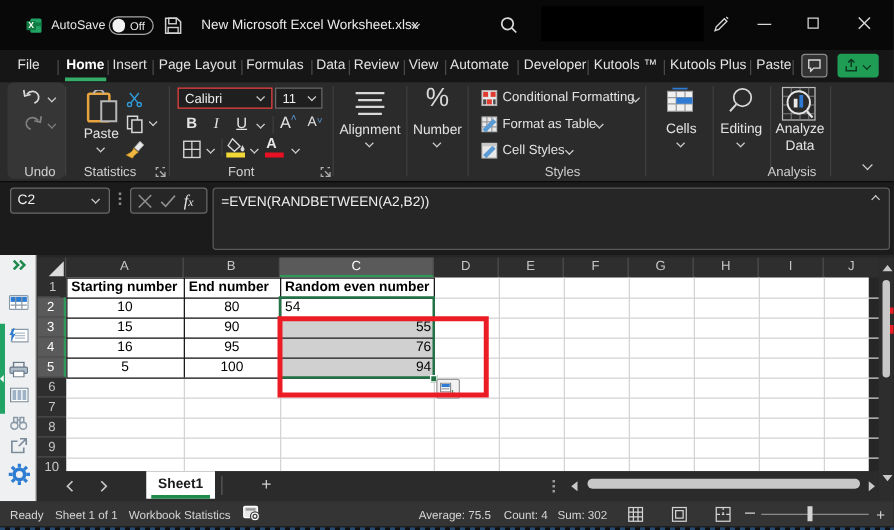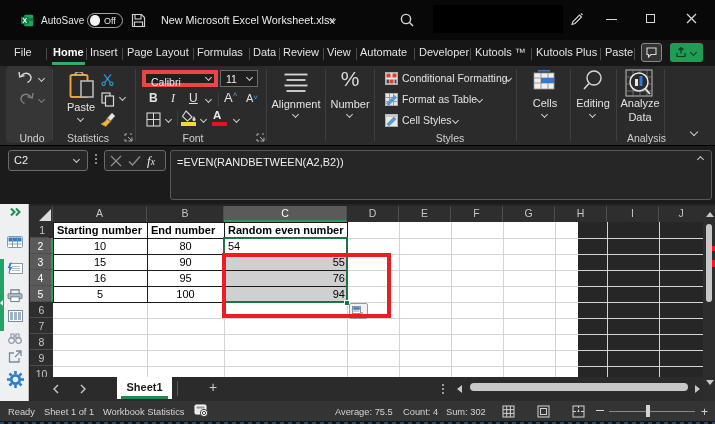--- a/index.html
+++ b/index.html
@@ -146,21 +146,21 @@
   <svg class="abs" style="left:100px;top:46px;" width="16" height="15" viewBox="0 0 16 15">
     <path d="M1 12 C5 10 6.5 8.5 7 6.5 l3.5 3.5 C8.5 11 7 12.5 6 14.5 Z" fill="#f0b840" stroke="#c89028" stroke-width="0.7"></path>
     <path d="M7.5 6 L12 1 L15 4 L10.5 9 Z" fill="#e8e8e8" stroke="#9a9a9a" stroke-width="0.8"></path>
   </svg>
   <div class="abs" style="left:57px;top:66px;width:62px;text-align:center;font-size:10.5px;color:#cfcfcf;">Statistics</div>
   <svg class="abs" style="left:124px;top:67px;" width="9" height="9" viewBox="0 0 9 9">
     <path d="M1 3 v-2 h2 M6 1 h2 M1 6 v2 h2" fill="none" stroke="#b0b0b0" stroke-width="1"></path>
     <path d="M4 4 L8 8 M8 4.5 V8 H4.5" fill="none" stroke="#b0b0b0" stroke-width="1"></path>
   </svg>
 
-  <div class="abs" style="left:142px;top:4px;width:76px;height:17px;background:#1f1f1f;border:4px solid #ef4444;font-size:10.5px;color:#f0f0f0;padding:2px 0 0 5px;">Calibri</div>
+  <div class="abs" style="left:142px;top:4px;width:76px;height:17px;background:#1f1f1f;border:1px solid #ef4444;font-size:10.5px;color:#f0f0f0;padding:2px 0 0 5px;">Calibri</div>
   <span class="chev abs" style="left:206px;top:9px;"></span>
   <div class="abs" style="left:220px;top:4px;width:38px;height:17px;background:#1f1f1f;border:1px solid #6a6a6a;font-size:10.5px;color:#f0f0f0;padding:2px 0 0 5px;">11</div>
   <span class="chev abs" style="left:247px;top:9px;"></span>
   <div class="abs" style="left:149px;top:25px;font-size:12px;font-weight:bold;">B</div>
   <div class="abs" style="left:171px;top:25px;font-size:12px;font-style:italic;font-family:'Liberation Serif',serif;">I</div>
   <div class="abs" style="left:189px;top:25px;font-size:12px;text-decoration:underline;">U</div>
   <span class="chev abs" style="left:206px;top:31px;"></span>
   <div class="abs" style="left:218px;top:27px;width:1px;height:14px;background:#3f3f3f;"></div>
   <div class="abs" style="left:224px;top:24px;font-size:13px;">A<span style="font-size:8px;vertical-align:5px;color:#5b9bd5;">˄</span></div>
   <div class="abs" style="left:246px;top:26px;font-size:11px;">A<span style="font-size:8px;vertical-align:2px;color:#5b9bd5;">˅</span></div>
@@ -258,21 +258,21 @@
     <line x1="8" y1="1" x2="8" y2="27" stroke="#8a8a8a" stroke-width="0.7"></line>
     <line x1="15" y1="1" x2="15" y2="27" stroke="#8a8a8a" stroke-width="0.7"></line>
     <line x1="22" y1="1" x2="22" y2="27" stroke="#8a8a8a" stroke-width="0.7"></line>
     <circle cx="14" cy="13" r="9" fill="#2b2b2b" stroke="#e8e8e8" stroke-width="1.5"></circle>
     <rect x="10" y="10" width="3" height="7" fill="#e8e8e8"></rect>
     <rect x="14.5" y="7" width="3" height="10" fill="#2f7bd4"></rect>
     <line x1="20.5" y1="20" x2="25" y2="25" stroke="#e8e8e8" stroke-width="1.8"></line>
   </svg>
   <div class="abs" style="left:614px;top:31px;width:52px;text-align:center;font-size:11px;">Analyze</div>
   <div class="abs" style="left:614px;top:45px;width:52px;text-align:center;font-size:11px;">Data</div>
-  <div class="abs" style="left:614px;top:66px;width:52px;text-align:right;font-size:10.5px;color:#cfcfcf;">Analysis</div>
+  <div class="abs" style="left:614px;top:66px;width:52px;text-align:left;font-size:10.5px;color:#cfcfcf;">Analysis</div>
 
   <span class="chev abs" style="left:691px;top:63px;width:6px;height:6px;"></span>
   <div class="abs" style="left:0;top:79px;width:715px;height:1px;background:#000;"></div>
 </div>
 
 <div class="abs" id="fbar" style="left:0;top:146px;width:715px;height:58px;background:#1b1b1b;">
   <div class="abs" style="left:8px;top:4px;width:80px;height:21px;background:#262626;border:1px solid #6a6a6a;border-radius:3px;color:#f0f0f0;font-size:11px;padding:3px 0 0 5px;">C2</div>
   <span class="chev abs" style="left:74px;top:11px;"></span>
   <div class="abs" style="left:95px;top:8px;width:2px;height:2px;background:#8a8a8a;box-shadow:0 4px 0 #8a8a8a,0 8px 0 #8a8a8a;"></div>
   <div class="abs" style="left:104px;top:4px;width:62px;height:21px;background:#262626;border:1px solid #6a6a6a;border-radius:3px;"></div>
@@ -369,21 +369,21 @@
     <div class="abs" style="left:0;top:32px;width:23px;height:16px;text-align:center;padding:2px 0 0 0;border-bottom:1px solid #4d4d4d;background:#5a5a5a;color:#fff;border-right:2px solid #2e9958;">3</div>
     <div class="abs" style="left:0;top:48px;width:23px;height:16px;text-align:center;padding:2px 0 0 0;border-bottom:1px solid #4d4d4d;background:#5a5a5a;color:#fff;border-right:2px solid #2e9958;">4</div>
     <div class="abs" style="left:0;top:64px;width:23px;height:16px;text-align:center;padding:2px 0 0 0;border-bottom:1px solid #4d4d4d;background:#5a5a5a;color:#fff;border-right:2px solid #2e9958;">5</div>
     <div class="abs" style="left:0;top:80px;width:23px;height:16px;text-align:center;padding:2px 0 0 0;border-bottom:1px solid #4d4d4d;">6</div>
     <div class="abs" style="left:0;top:96px;width:23px;height:16px;text-align:center;padding:2px 0 0 0;border-bottom:1px solid #4d4d4d;">7</div>
     <div class="abs" style="left:0;top:112px;width:23px;height:16px;text-align:center;padding:2px 0 0 0;border-bottom:1px solid #4d4d4d;">8</div>
     <div class="abs" style="left:0;top:128px;width:23px;height:16px;text-align:center;padding:2px 0 0 0;border-bottom:1px solid #4d4d4d;">9</div>
     <div class="abs" style="left:0;top:144px;width:23px;height:16px;text-align:center;padding:2px 0 0 0;">10</div>
   </div>
 
-  <div class="abs" id="grid" style="left:53px;top:18px;width:525px;height:155px;background:#fff;">
+  <div class="abs" id="grid" style="left:53px;top:18px;width:642px;height:155px;background:#fff;">
 
     <div class="abs" style="left:94px;top:0;width:1px;height:155px;background:#d4d4d4;"></div>
     <div class="abs" style="left:171px;top:0;width:1px;height:155px;background:#d4d4d4;"></div>
     <div class="abs" style="left:294px;top:0;width:1px;height:155px;background:#d4d4d4;"></div>
     <div class="abs" style="left:346px;top:0;width:1px;height:155px;background:#d4d4d4;"></div>
     <div class="abs" style="left:398px;top:0;width:1px;height:155px;background:#d4d4d4;"></div>
     <div class="abs" style="left:450px;top:0;width:1px;height:155px;background:#d4d4d4;"></div>
     <div class="abs" style="left:502px;top:0;width:1px;height:155px;background:#d4d4d4;"></div>
     <div class="abs" style="left:554px;top:0;width:1px;height:155px;background:#d4d4d4;"></div>
     <div class="abs" style="left:606px;top:0;width:1px;height:155px;background:#d4d4d4;"></div>

